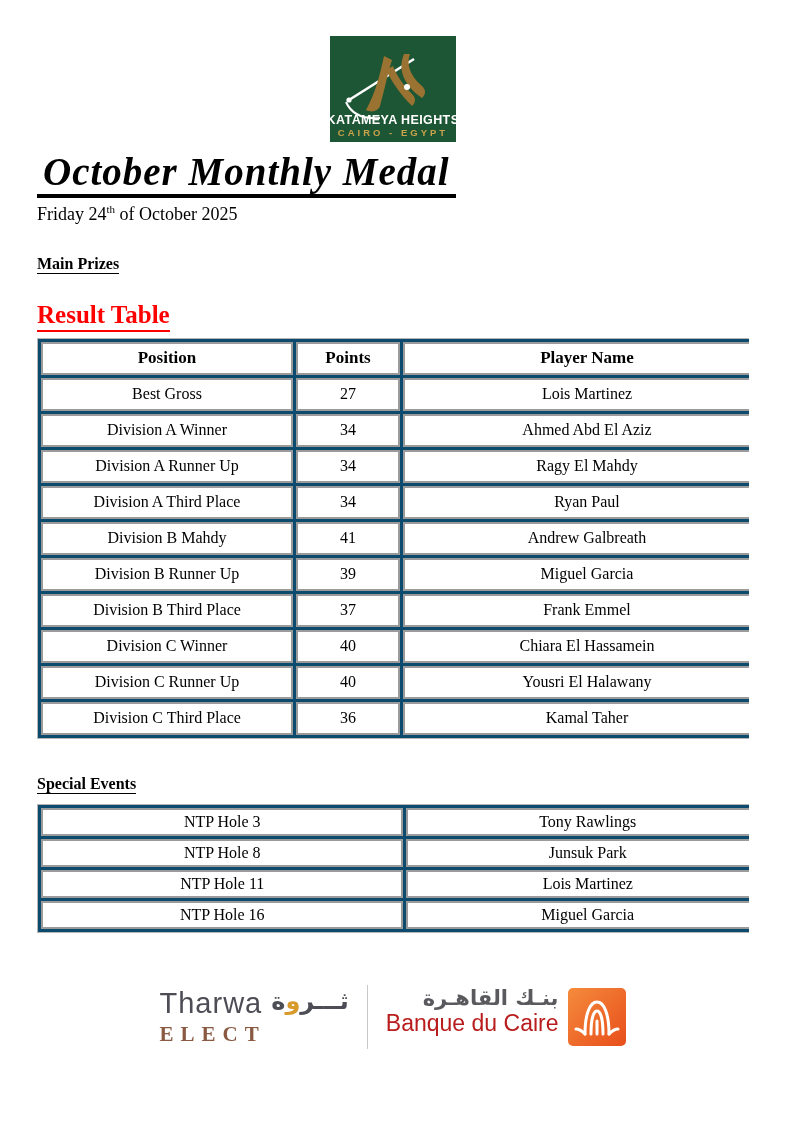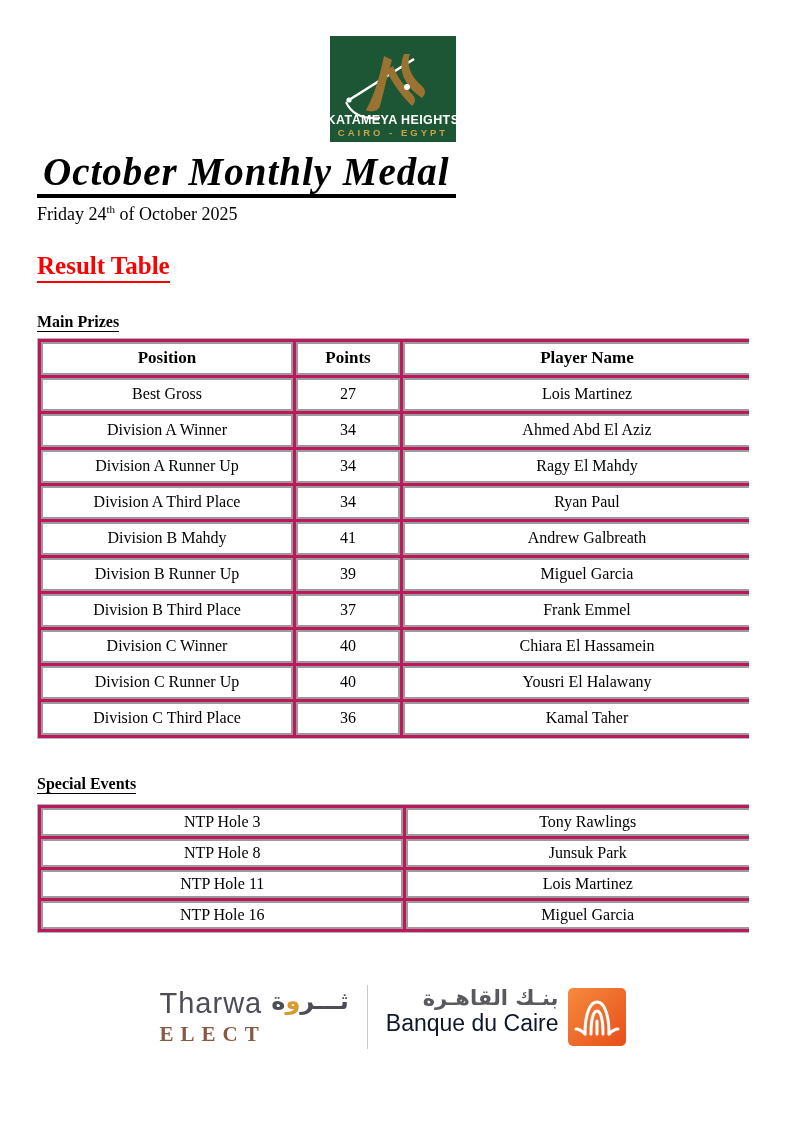--- a/index.html
+++ b/index.html
@@ -29,21 +29,21 @@
   .section-heading-wrap{margin-top:30px;}
   .section-heading{
     display:inline-block;font-size:16px;font-weight:600;
     border-bottom:1px solid #000;padding-bottom:0px;
   }
 
   
   table.results{
     border-collapse:separate;border-spacing:3px;
     margin:6px auto 0 auto;width:736px;
-    border:1px solid #b5b5b5;background:#be185d;table-layout:fixed;
+    border:1px solid #b5b5b5;background:#0c4a6e;table-layout:fixed;
   }
   table.results td{
     border:2px solid #9b9b9b;text-align:center;vertical-align:middle;
     font-size:16px;height:29px;padding:0 4px;background:#fff;
     overflow:hidden;white-space:nowrap;
   }
   table.results td.hdr{font-weight:bold;font-size:17px;}
   table.special{margin-top:10px;}
   table.special td{height:24px;}
 
@@ -65,21 +65,21 @@
     font-family:"Liberation Serif", serif;font-weight:bold;font-size:21px;
     color:#8a5942;letter-spacing:7px;margin-top:6px;
   }
   .sponsor-divider{width:1px;height:64px;background:#c9c9c9;}
   .banque{display:flex;align-items:flex-start;gap:10px;}
   .banque-text{display:flex;flex-direction:column;align-items:flex-end;line-height:1.15;}
   .banque-arabic{
     font-family:"DejaVu Sans", sans-serif;font-weight:bold;font-size:21px;color:#5a5a5e;
   }
   .banque-latin{
-    font-family:"Liberation Sans", sans-serif;font-size:23px;color:#0f172a;
+    font-family:"Liberation Sans", sans-serif;font-size:23px;color:#b91c1c;
   }
 </style>
 </head>
 <body>
 
 <div class="page">
 
   <svg class="club-logo" width="126" height="106" viewBox="0 0 126 106">
     <rect x="0" y="0" width="126" height="106" fill="#1d5634"></rect>
 
@@ -97,26 +97,26 @@
     <text x="63" y="100" text-anchor="middle" fill="#c9a24a" font-family="Liberation Sans, sans-serif" font-size="9.5" font-weight="bold" letter-spacing="3">CAIRO - EGYPT</text>
   </svg>
 
   <div class="center title-wrap">
     <span class="doc-title">October Monthly Medal</span>
   </div>
   <div class="center doc-date">
     <span>Friday 24</span><sup>th</sup><span> of October 2025</span>
   </div>
 
+  <div class="center section-heading-wrap">
+    <span class="section-heading">Main Prizes</span>
+  </div>
+
   <div class="center result-heading-wrap">
     <span class="result-heading">Result Table</span>
-  </div>
-
-  <div class="center section-heading-wrap">
-    <span class="section-heading">Main Prizes</span>
   </div>
 
   <table class="results">
     <colgroup>
         <col style="width:252px">
         <col style="width:104px">
         <col style="width:368px">
       </colgroup>
     <tbody>
         <tr>

